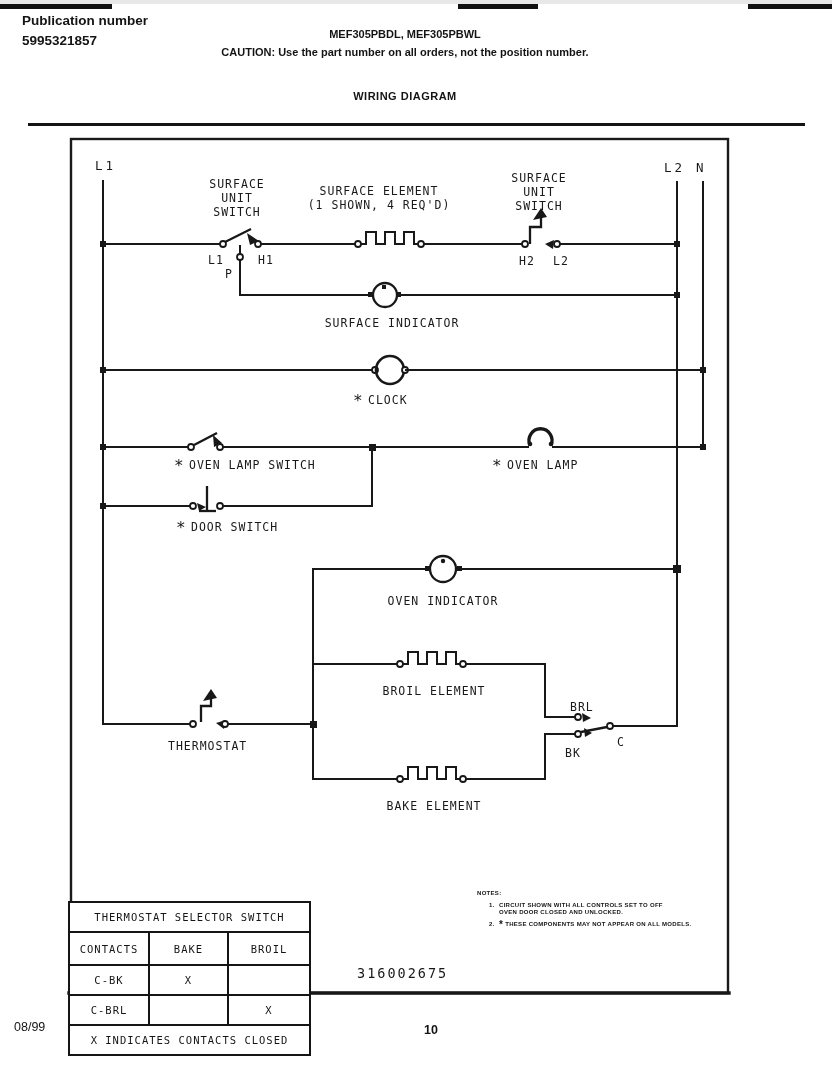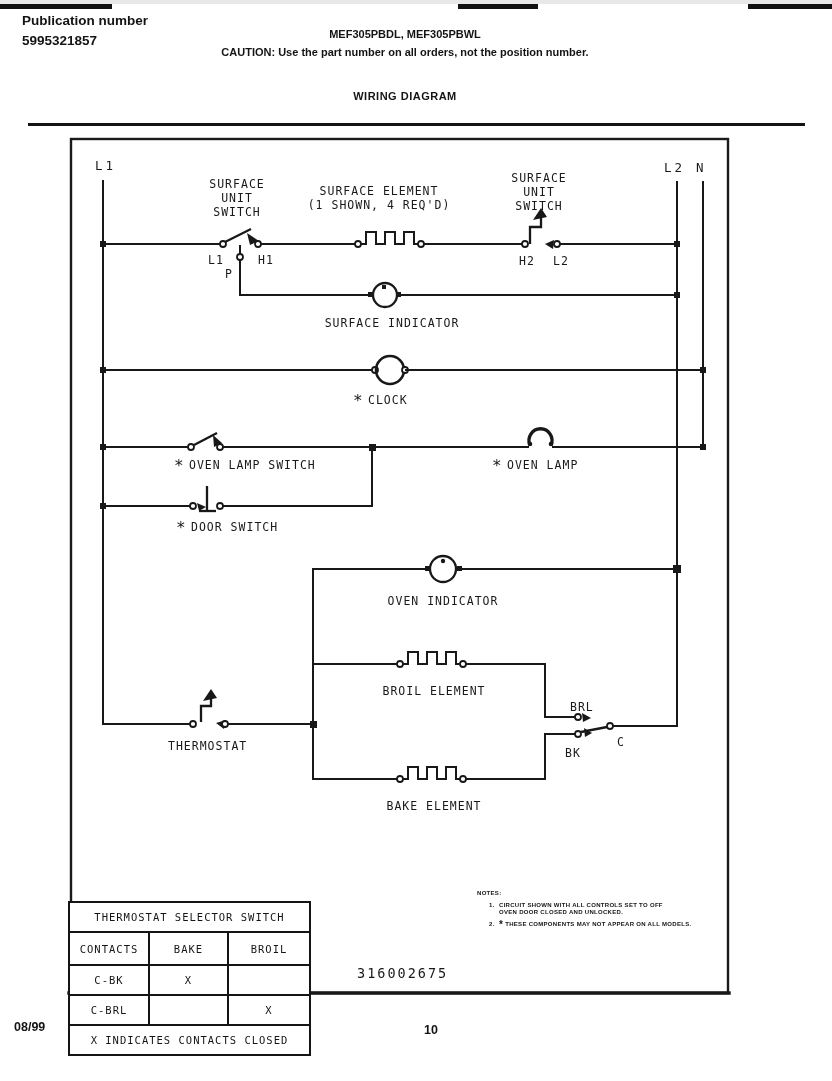--- a/index.html
+++ b/index.html
@@ -36,21 +36,21 @@
     table-layout:fixed;
   }
   table.tstat td{border:2px solid #151515;text-align:center;padding:8px;white-space:nowrap;overflow:hidden;}
   
   .notes{position:absolute;left:477px;top:886px;width:255px;font-family:"Liberation Sans",sans-serif;
     font-size:6px;font-weight:700;color:#141414;line-height:7px;letter-spacing:0.3px;}
   .note-row{display:flex;margin-top:5px;}
   .note-num{width:10px;flex:none;margin-left:12px;}
   .note-star{font-size:10px;line-height:7px;margin-right:2px;}
   
-  .foot-date{position:absolute;left:14px;top:1016px;font-size:12.5px;font-weight:700;}
+  .foot-date{position:absolute;left:14px;top:1016px;font-size:12.5px;font-weight:400;}
   .foot-page{position:absolute;left:424px;top:1019px;width:24px;font-size:12.5px;font-weight:700;}
 </style>
 </head>
 <body>
 
 <div class="page">
 
   <div class="artifact" style="left:0;width:112px;"></div>
   <div class="artifact" style="left:458px;width:80px;"></div>
   <div class="artifact" style="left:748px;width:84px;"></div>

